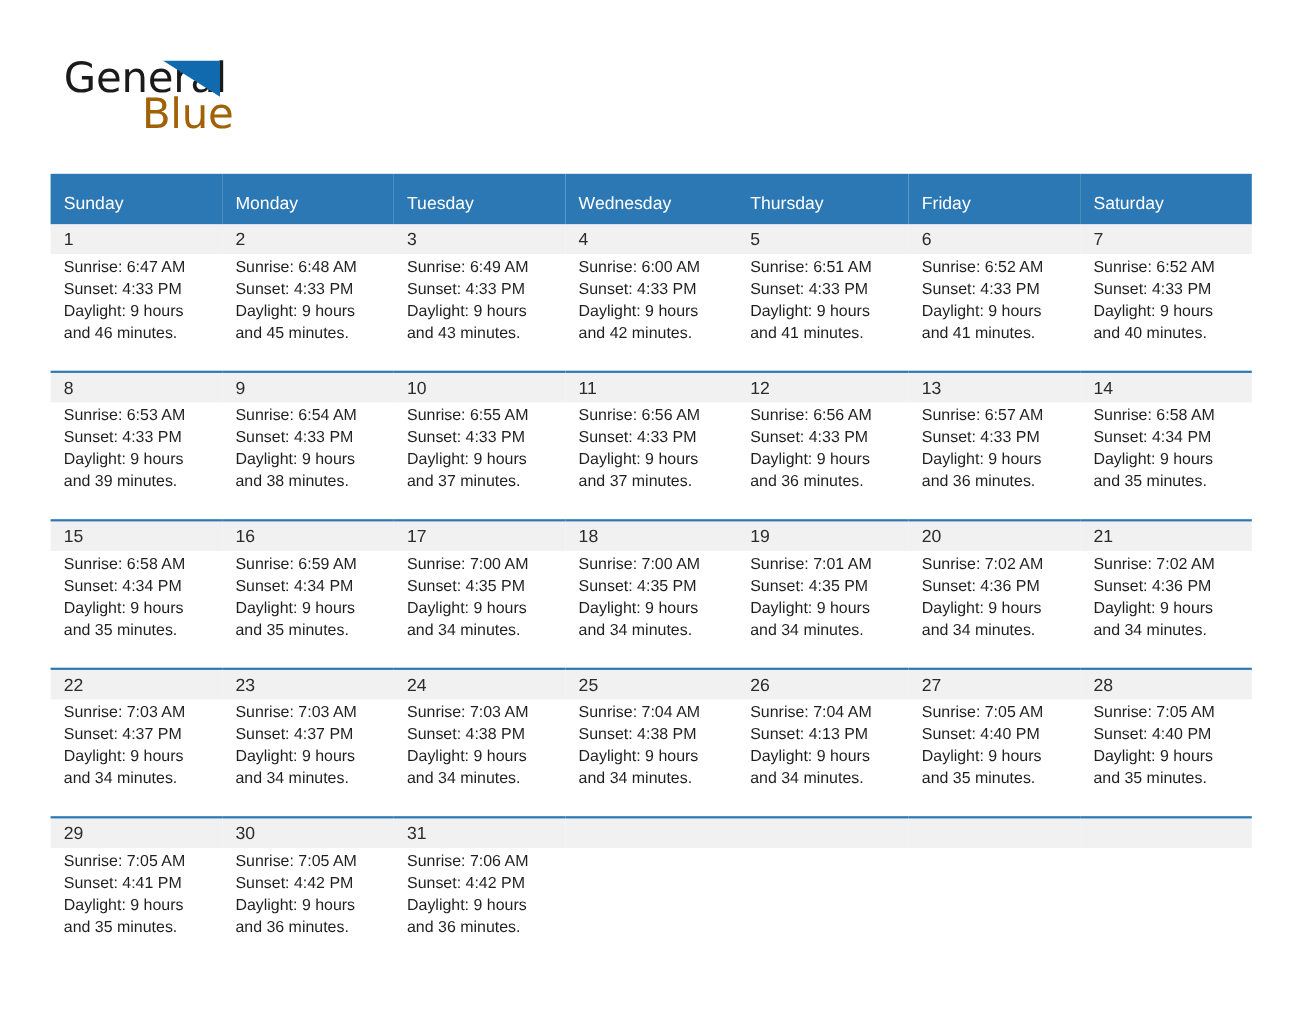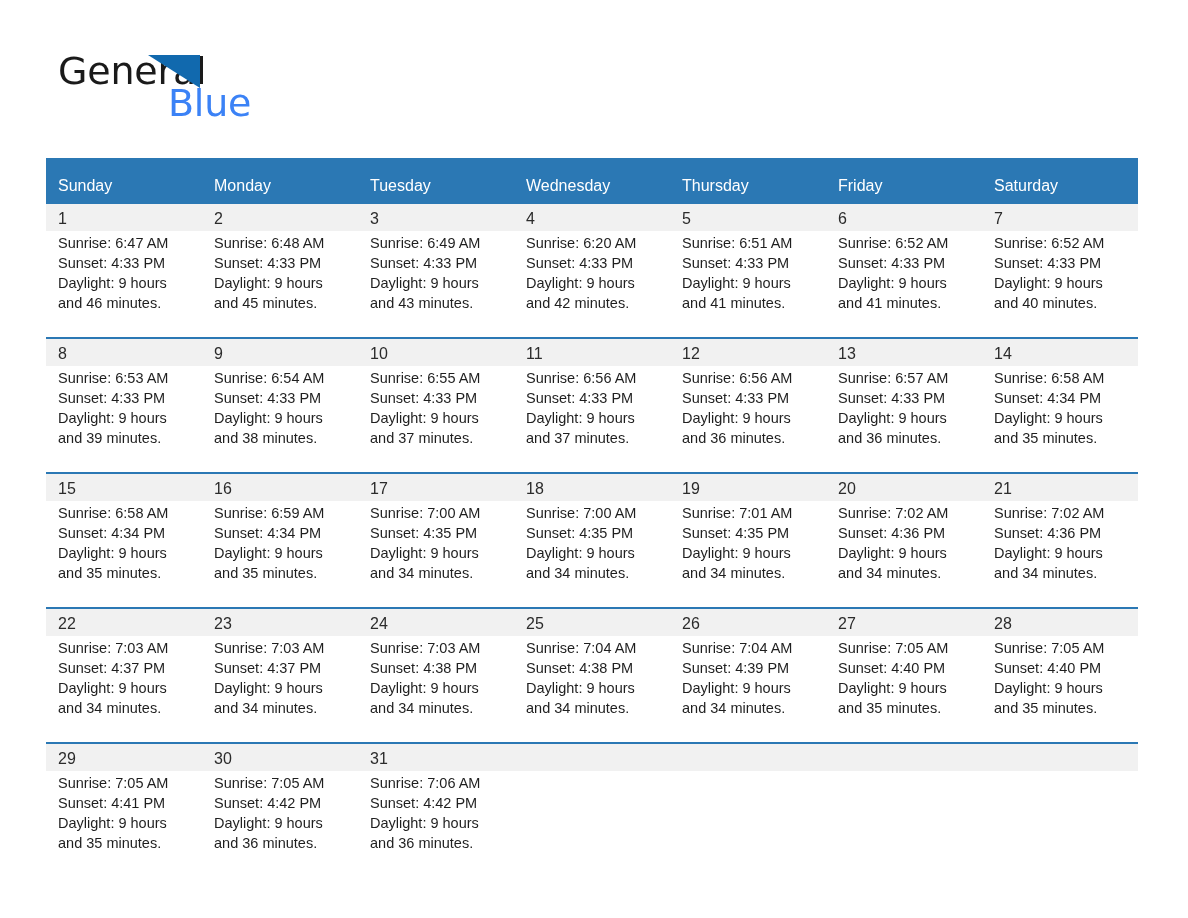--- a/index.html
+++ b/index.html
@@ -50,24 +50,23 @@
     height: 33px;
     overflow: visible;
   }
   .logo-blue {
     position: absolute;
     left: 71px;
     top: 32px;
     font-size: 38px;
     line-height: 38px;
     letter-spacing: -0.2px;
-    color: #3b82f6;
+    color: #a16207;
     font-family: "DejaVu Sans", sans-serif;
     font-weight: 400;
-    margin-left: 39px;
   }
 
   .title-wrap {
     position: absolute;
     right: 55px;
     top: 48px;
     text-align: right;
   }
   .cal-title {
     font-size: 42px;
@@ -223,21 +222,21 @@
           <td>
             <div class="info">
               <span class="ln">Sunrise: 6:49 AM</span>
               <span class="ln">Sunset: 4:33 PM</span>
               <span class="ln">Daylight: 9 hours</span>
               <span class="ln">and 43 minutes.</span>
             </div>
           </td>
           <td>
             <div class="info">
-              <span class="ln">Sunrise: 6:20 AM</span>
+              <span class="ln">Sunrise: 6:00 AM</span>
               <span class="ln">Sunset: 4:33 PM</span>
               <span class="ln">Daylight: 9 hours</span>
               <span class="ln">and 42 minutes.</span>
             </div>
           </td>
           <td>
             <div class="info">
               <span class="ln">Sunrise: 6:51 AM</span>
               <span class="ln">Sunset: 4:33 PM</span>
               <span class="ln">Daylight: 9 hours</span>
@@ -484,21 +483,21 @@
             <div class="info">
               <span class="ln">Sunrise: 7:04 AM</span>
               <span class="ln">Sunset: 4:38 PM</span>
               <span class="ln">Daylight: 9 hours</span>
               <span class="ln">and 34 minutes.</span>
             </div>
           </td>
           <td>
             <div class="info">
               <span class="ln">Sunrise: 7:04 AM</span>
-              <span class="ln">Sunset: 4:39 PM</span>
+              <span class="ln">Sunset: 4:13 PM</span>
               <span class="ln">Daylight: 9 hours</span>
               <span class="ln">and 34 minutes.</span>
             </div>
           </td>
           <td>
             <div class="info">
               <span class="ln">Sunrise: 7:05 AM</span>
               <span class="ln">Sunset: 4:40 PM</span>
               <span class="ln">Daylight: 9 hours</span>
               <span class="ln">and 35 minutes.</span>

